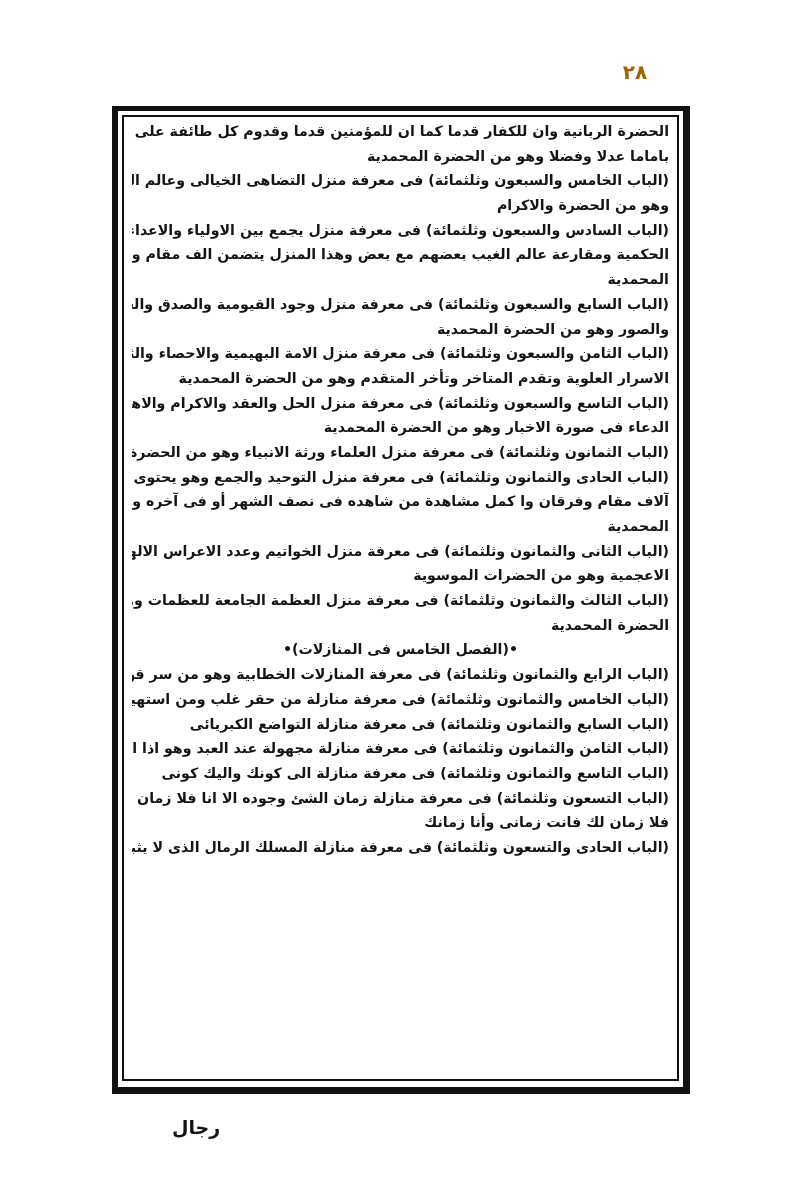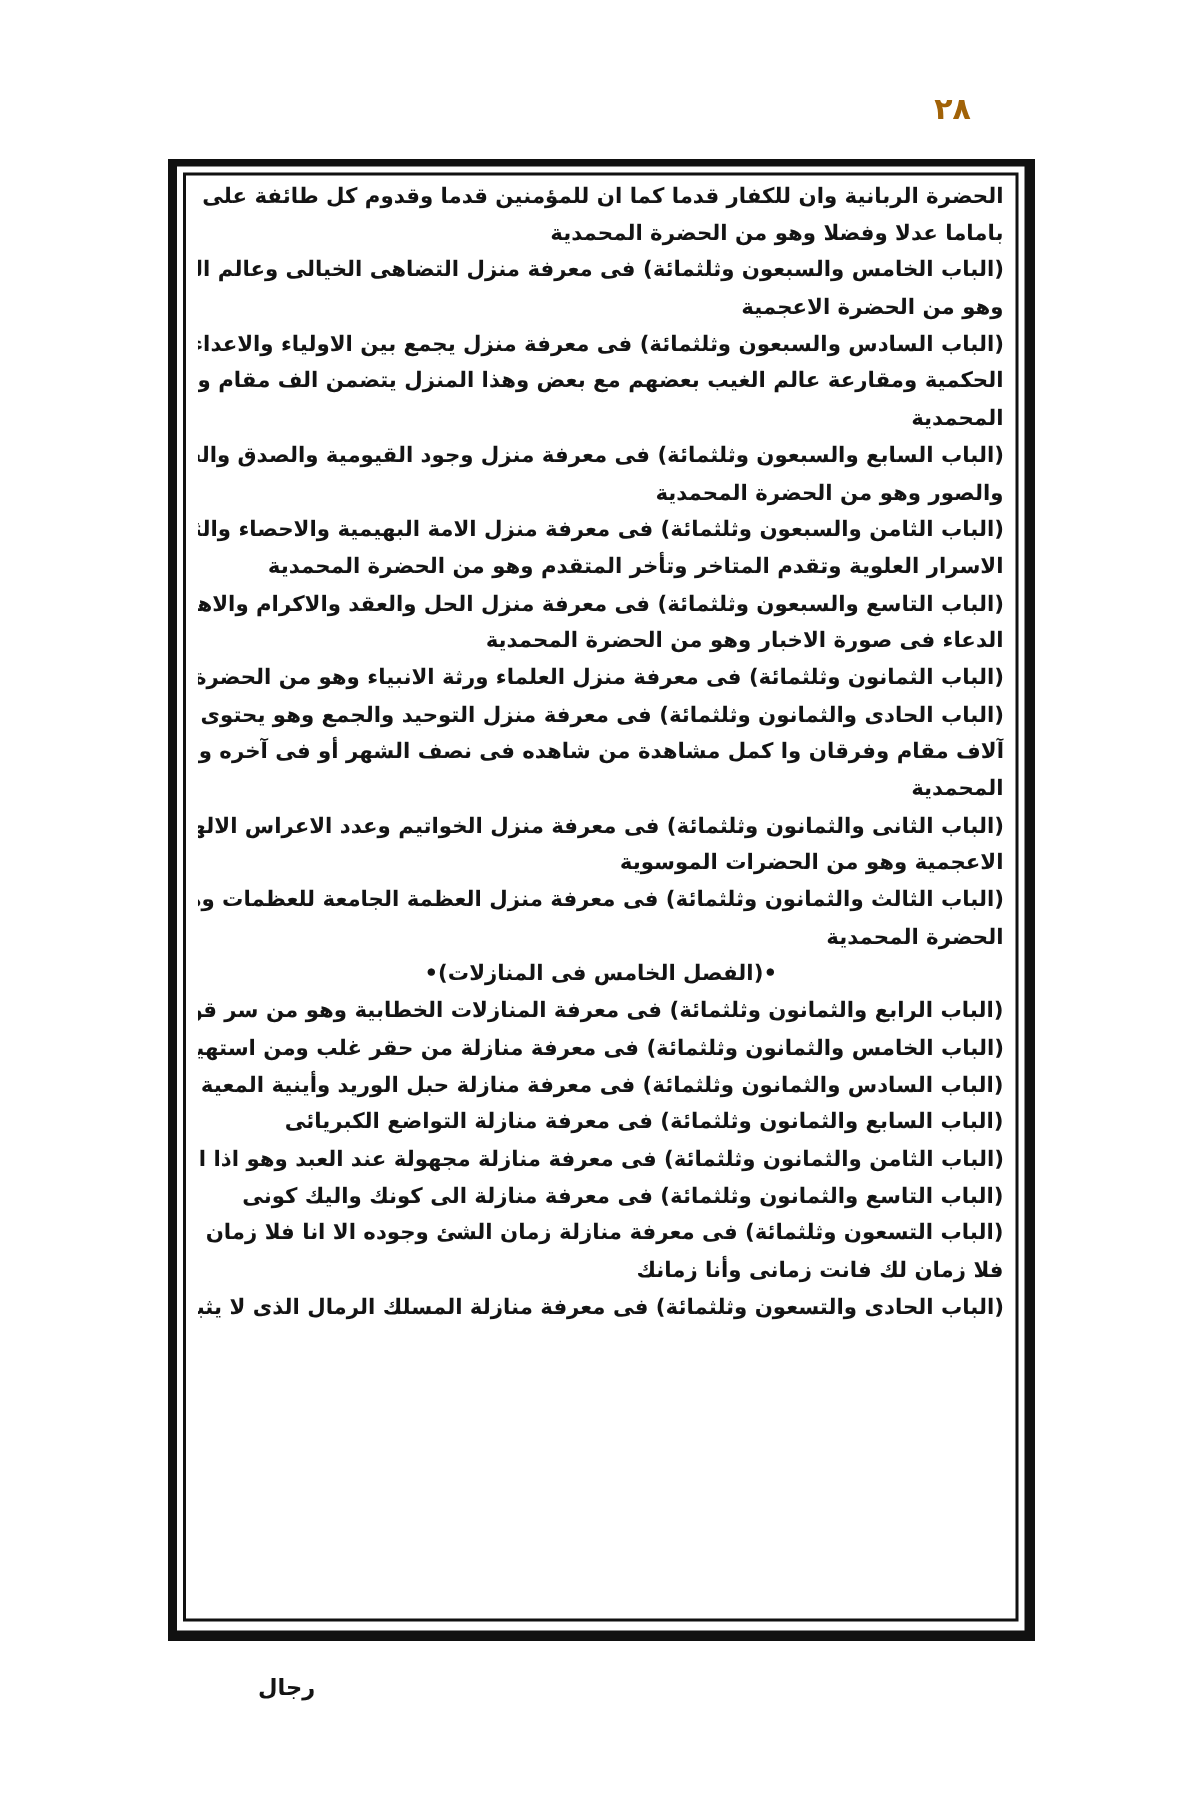--- a/index.html
+++ b/index.html
@@ -75,59 +75,58 @@
     }
     .line.center {
       text-align: right;
       text-align-last: center;
     }
     .catchword {
       position: absolute;
       left: 172px;
       top: 1116px;
       font-family: "DejaVu Sans", sans-serif;
-      font-size: 15px;
+      font-size: 19px;
       font-weight: bold;
       direction: rtl;
       color: #141414;
     }
   </style>
 </head>
 <body>
 
 <div class="page-number">٢٨</div>
 
 <div class="frame-outer">
   <div class="frame-inner">
     <div class="text-block" id="text-block">
         <div class="line justify">الحضرة الربانية وان للكفار قدما كما ان للمؤمنين قدما وقدوم كل طائفة على قدمها واتيانها</div>
         <div class="line">باماما عدلا وفضلا وهو من الحضرة المحمدية</div>
         <div class="line justify">(الباب الخامس والسبعون وثلثمائة) فى معرفة منزل التضاهى الخيالى وعالم الحقائق والامتزاج</div>
-        <div class="line">وهو من الحضرة الاعجمية</div>
+        <div class="line">وهو من الحضرة والاكرام</div>
         <div class="line justify">(الباب السادس والسبعون وثلثمائة) فى معرفة منزل يجمع بين الاولياء والاعداء من الحضرة</div>
         <div class="line justify">الحكمية ومقارعة عالم الغيب بعضهم مع بعض وهذا المنزل يتضمن الف مقام وهو من الحضرة</div>
         <div class="line">المحمدية</div>
         <div class="line justify">(الباب السابع والسبعون وثلثمائة) فى معرفة منزل وجود القيومية والصدق والجود واللؤلؤ</div>
         <div class="line">والصور وهو من الحضرة المحمدية</div>
         <div class="line justify">(الباب الثامن والسبعون وثلثمائة) فى معرفة منزل الامة البهيمية والاحصاء والثلاثة</div>
         <div class="line">الاسرار العلوية وتقدم المتاخر وتأخر المتقدم وهو من الحضرة المحمدية</div>
         <div class="line justify">(الباب التاسع والسبعون وثلثمائة) فى معرفة منزل الحل والعقد والاكرام والاهانة ونشأة</div>
         <div class="line">الدعاء فى صورة الاخبار وهو من الحضرة المحمدية</div>
         <div class="line">(الباب الثمانون وثلثمائة) فى معرفة منزل العلماء ورثة الانبياء وهو من الحضرة المحمدية</div>
         <div class="line justify">(الباب الحادى والثمانون وثلثمائة) فى معرفة منزل التوحيد والجمع وهو يحتوى على خمسة</div>
         <div class="line justify">آلاف مقام وفرقان وا كمل مشاهدة من شاهده فى نصف الشهر أو فى آخره وهو من الحضرة</div>
         <div class="line">المحمدية</div>
         <div class="line justify">(الباب الثانى والثمانون وثلثمائة) فى معرفة منزل الخواتيم وعدد الاعراس الالهية والاسرار</div>
         <div class="line">الاعجمية وهو من الحضرات الموسوية</div>
         <div class="line justify">(الباب الثالث والثمانون وثلثمائة) فى معرفة منزل العظمة الجامعة للعظمات وهو من</div>
         <div class="line">الحضرة المحمدية</div>
         <div class="line center">•(الفصل الخامس فى المنازلات)•</div>
         <div class="line justify">(الباب الرابع والثمانون وثلثمائة) فى معرفة المنازلات الخطابية وهو من سر قوله تعالى وما</div>
         <div class="line">(الباب الخامس والثمانون وثلثمائة) فى معرفة منازلة من حقر غلب ومن استهين منع</div>
-        <div class="line">(الباب السادس والثمانون وثلثمائة) فى معرفة منازلة حبل الوريد وأينية المعية</div>
         <div class="line">(الباب السابع والثمانون وثلثمائة) فى معرفة منازلة التواضع الكبريائى</div>
         <div class="line justify">(الباب الثامن والثمانون وثلثمائة) فى معرفة منازلة مجهولة عند العبد وهو اذا ارتقى من غير</div>
         <div class="line">(الباب التاسع والثمانون وثلثمائة) فى معرفة منازلة الى كونك واليك كونى</div>
         <div class="line justify">(الباب التسعون وثلثمائة) فى معرفة منازلة زمان الشئ وجوده الا انا فلا زمان لى والا أنت</div>
         <div class="line">فلا زمان لك فانت زمانى وأنا زمانك</div>
         <div class="line justify">(الباب الحادى والتسعون وثلثمائة) فى معرفة منازلة المسلك الرمال الذى لا يثبت عليه اقدام</div>
       </div>
   </div>
 </div>
 

